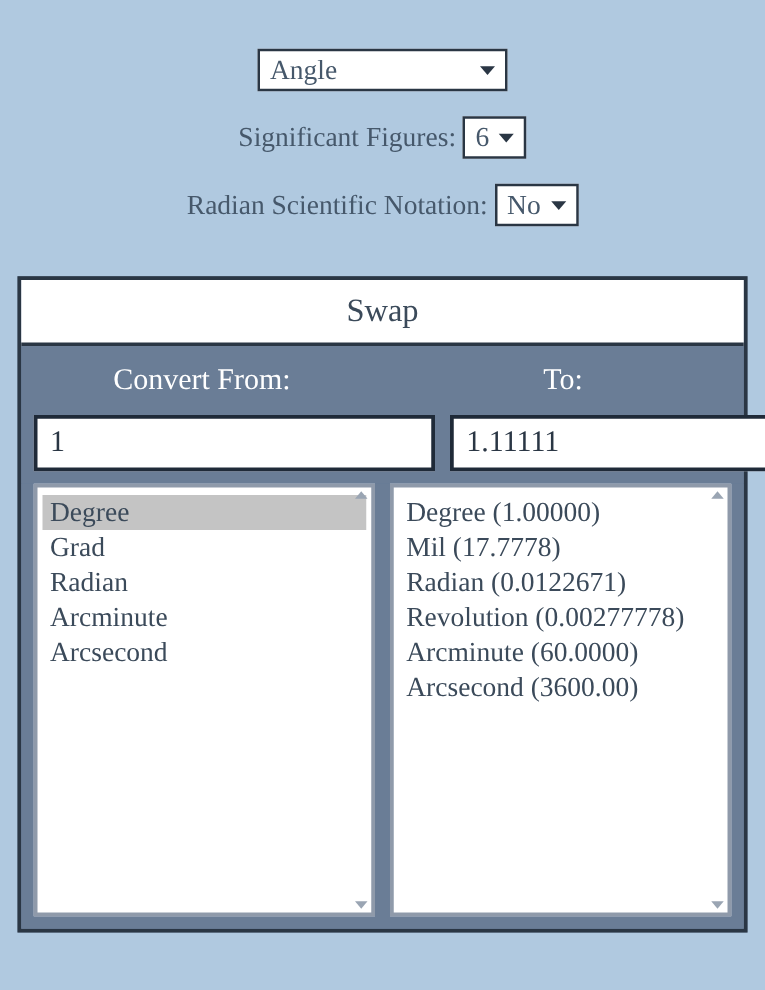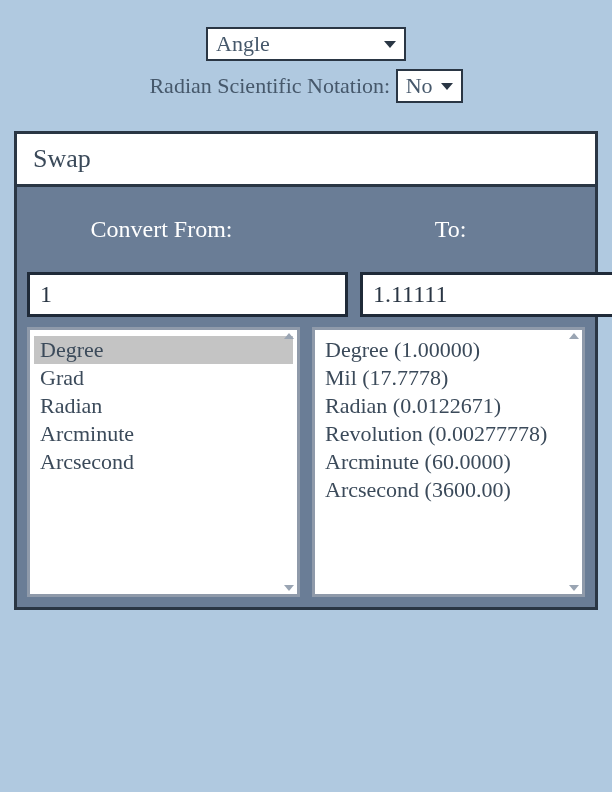--- a/index.html
+++ b/index.html
@@ -9,21 +9,21 @@
     height: 792px;
     font-family: Georgia, 'Times New Roman', serif;
     color: #3b4a5a;
     padding: 14px;
   }
   .top-controls {
     text-align: center;
     padding: 5px 0 15px 0;
   }
   .control-row {
-    margin: 8px 0;
+    margin: 20px 0;
     font-size: 22px;
     color: #46586b;
   }
   .dropdown {
     display: inline-block;
     background: #fff;
     border: 2px solid #2a3644;
     padding: 2px 8px;
     font-size: 22px;
     color: #46586b;
@@ -45,32 +45,32 @@
     float: right;
     margin-top: 10px;
   }
   .converter-box {
     border: 3px solid #2a3644;
     background: #6a7d96;
     margin-top: 5px;
   }
   .swap-bar {
     background: #fff;
-    text-align: left;
-    padding: 10px 16px;
+    text-align: center;
+    padding: 10px 4px;
     font-size: 26px;
     color: #3b4a5a;
     border-bottom: 3px solid #2a3644;
   }
   .header-row {
     display: flex;
     background: #6a7d96;
     color: #fff;
     font-size: 24px;
-    padding: 29px 0;
+    padding: 14px 0;
   }
   .header-cell {
     flex: 1;
     text-align: center;
   }
   .input-row {
     display: flex;
     gap: 12px;
     padding: 0 10px 10px 10px;
     background: #6a7d96;
@@ -88,21 +88,21 @@
   .list-row {
     display: flex;
     gap: 12px;
     padding: 0 10px 10px 10px;
     background: #6a7d96;
   }
   .unit-list {
     flex: 1;
     background: #fff;
     border: 3px solid #8f9aaa;
-    height: 270px;
+    height: 346px;
     overflow: hidden;
     position: relative;
     padding: 6px 4px;
   }
   .unit-item {
     font-size: 22px;
     color: #3b4a5a;
     padding: 1px 6px;
     white-space: nowrap;
     overflow: hidden;
@@ -129,20 +129,27 @@
   .scroll-up { border-bottom: 6px solid #9aa5b3; }
   .scroll-down { border-top: 6px solid #9aa5b3; }
 </style>
 </head>
 <body>
 
 <div class="top-controls">
   <div class="control-row">
     <span class="dropdown wide">
       <span>Angle</span>
+      <span class="caret"></span>
+    </span>
+  </div>
+  <div class="control-row">
+    <span>Significant Figures:</span>
+    <span class="dropdown small">
+      <span>6</span>
       <span class="caret"></span>
     </span>
   </div>
   <div class="control-row">
     <span>Radian Scientific Notation:</span>
     <span class="dropdown med">
       <span>No</span>
       <span class="caret"></span>
     </span>
   </div>

